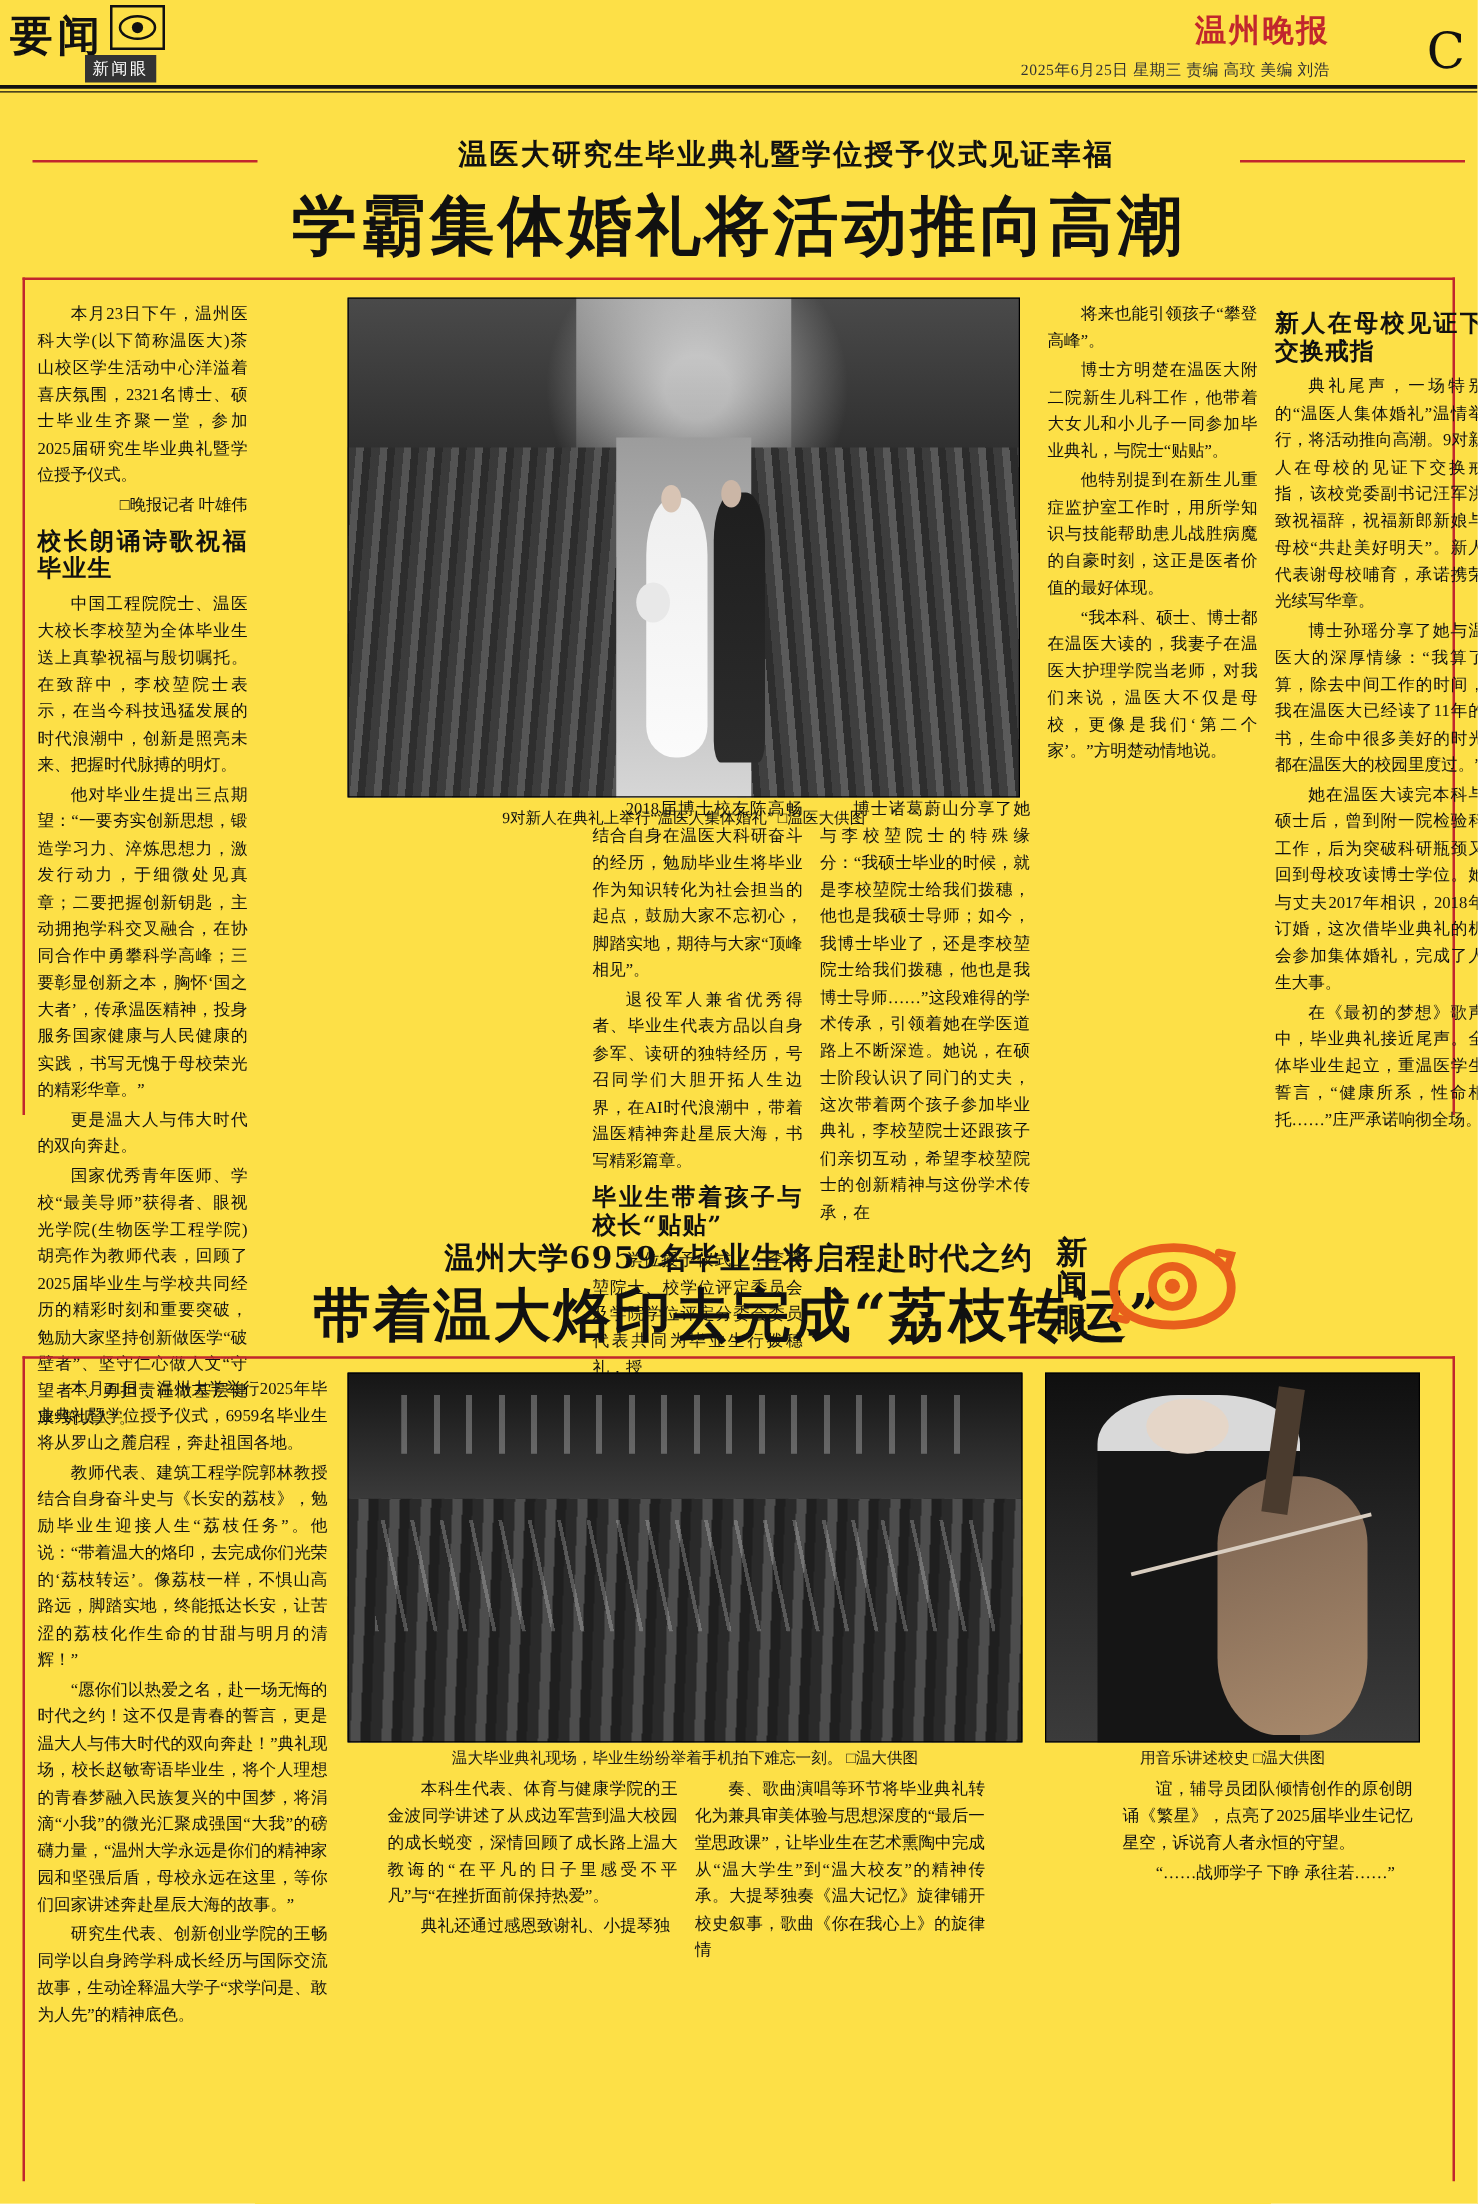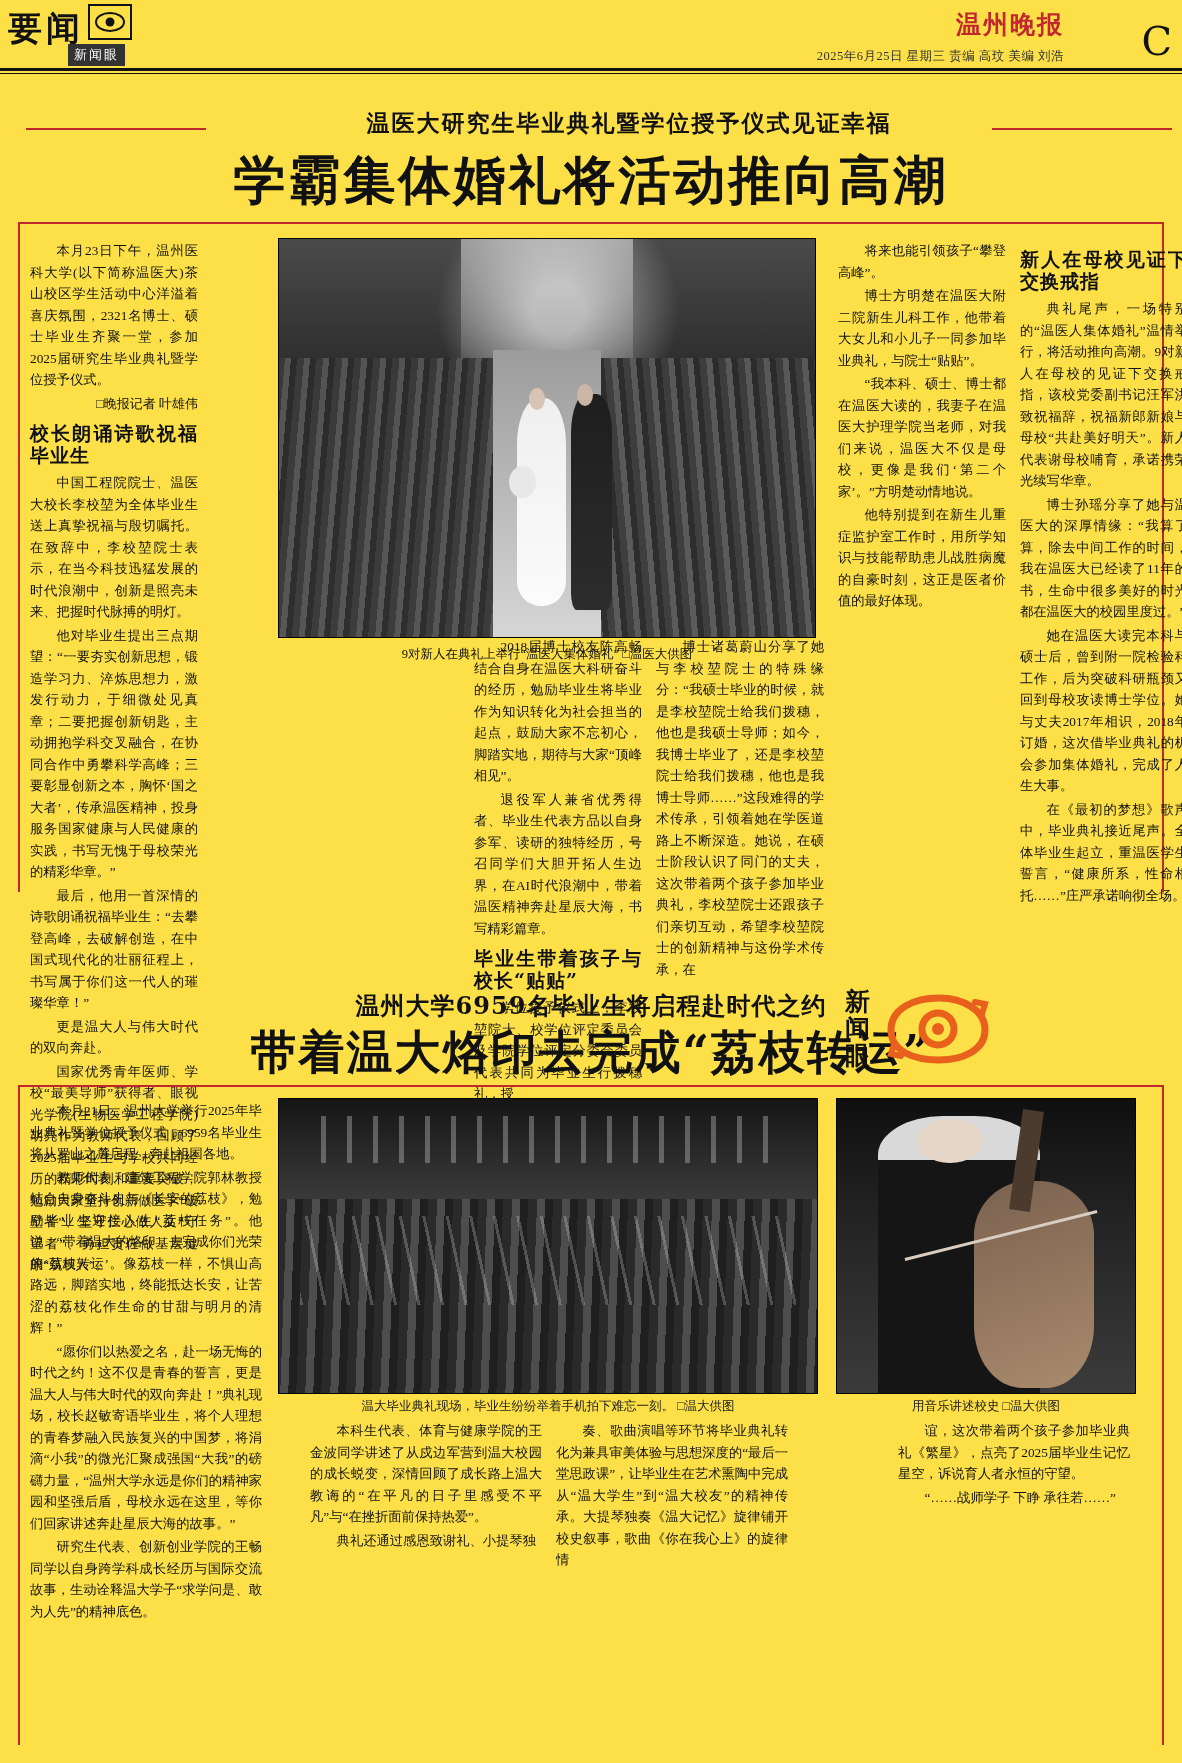--- a/index.html
+++ b/index.html
@@ -133,21 +133,20 @@
   <div class="hr-red"></div>
   <div class="vleft"></div>
   <div class="vright"></div>
 
   <div class="col c1">
     <p>本月23日下午，温州医科大学(以下简称温医大)茶山校区学生活动中心洋溢着喜庆氛围，2321名博士、硕士毕业生齐聚一堂，参加2025届研究生毕业典礼暨学位授予仪式。</p>
     <p class="byline">□晚报记者 叶雄伟</p>
     <div class="subhead">校长朗诵诗歌祝福毕业生</div>
     <p>中国工程院院士、温医大校长李校堃为全体毕业生送上真挚祝福与殷切嘱托。在致辞中，李校堃院士表示，在当今科技迅猛发展的时代浪潮中，创新是照亮未来、把握时代脉搏的明灯。</p>
     <p>他对毕业生提出三点期望：“一要夯实创新思想，锻造学习力、淬炼思想力，激发行动力，于细微处见真章；二要把握创新钥匙，主动拥抱学科交叉融合，在协同合作中勇攀科学高峰；三要彰显创新之本，胸怀‘国之大者’，传承温医精神，投身服务国家健康与人民健康的实践，书写无愧于母校荣光的精彩华章。”</p>
-    <p>最后，他用一首深情的诗歌朗诵祝福毕业生：“去攀登高峰，去破解创造，在中国式现代化的壮丽征程上，书写属于你们这一代人的璀璨华章！”</p>
     <p>更是温大人与伟大时代的双向奔赴。</p>
     <p>国家优秀青年医师、学校“最美导师”获得者、眼视光学院(生物医学工程学院)胡亮作为教师代表，回顾了2025届毕业生与学校共同经历的精彩时刻和重要突破，勉励大家坚持创新做医学“破壁者”、坚守仁心做人文“守望者”、勇担责任做基层健康“筑坝人”。</p>
   </div>
 
   <div class="photo1">
     <div class="ph-bg p1-bg"></div>
     <div class="p1-beam"></div>
     <div class="p1-crowdL"></div>
     <div class="p1-crowdR"></div>
     <div class="p1-aisle"></div>
@@ -167,22 +166,22 @@
     <p>学位授予仪式上，李校堃院士、校学位评定委员会及学院学位评定分委会委员代表共同为毕业生行拨穗礼，授</p>
   </div>
 
   <div class="col c3">
     <p>博士诸葛蔚山分享了她与李校堃院士的特殊缘分：“我硕士毕业的时候，就是李校堃院士给我们拨穗，他也是我硕士导师；如今，我博士毕业了，还是李校堃院士给我们拨穗，他也是我博士导师……”这段难得的学术传承，引领着她在学医道路上不断深造。她说，在硕士阶段认识了同门的丈夫，这次带着两个孩子参加毕业典礼，李校堃院士还跟孩子们亲切互动，希望李校堃院士的创新精神与这份学术传承，在</p>
   </div>
 
   <div class="col c4">
     <p>将来也能引领孩子“攀登高峰”。</p>
     <p>博士方明楚在温医大附二院新生儿科工作，他带着大女儿和小儿子一同参加毕业典礼，与院士“贴贴”。</p>
+    <p>他特别提到在新生儿重症监护室工作时，用所学知识与技能帮助患儿战胜病魔的自豪时刻，这正是医者价值的最好体现。</p>
     <p>“我本科、硕士、博士都在温医大读的，我妻子在温医大护理学院当老师，对我们来说，温医大不仅是母校，更像是我们‘第二个家’。”方明楚动情地说。</p>
-    <p>他特别提到在新生儿重症监护室工作时，用所学知识与技能帮助患儿战胜病魔的自豪时刻，这正是医者价值的最好体现。</p>
   </div>
 
   <div class="col c5">
     <div class="subhead">新人在母校见证下交换戒指</div>
     <p>典礼尾声，一场特别的“温医人集体婚礼”温情举行，将活动推向高潮。9对新人在母校的见证下交换戒指，该校党委副书记汪军洪致祝福辞，祝福新郎新娘与母校“共赴美好明天”。新人代表谢母校哺育，承诺携荣光续写华章。</p>
     <p>博士孙瑶分享了她与温医大的深厚情缘：“我算了算，除去中间工作的时间，我在温医大已经读了11年的书，生命中很多美好的时光都在温医大的校园里度过。”</p>
     <p>她在温医大读完本科与硕士后，曾到附一院检验科工作，后为突破科研瓶颈又回到母校攻读博士学位。她与丈夫2017年相识，2018年订婚，这次借毕业典礼的机会参加集体婚礼，完成了人生大事。</p>
     <p>在《最初的梦想》歌声中，毕业典礼接近尾声。全体毕业生起立，重温医学生誓言，“健康所系，性命相托……”庄严承诺响彻全场。</p>
   </div>
 
@@ -235,17 +234,17 @@
   <div class="col d3">
     <p>奏、歌曲演唱等环节将毕业典礼转化为兼具审美体验与思想深度的“最后一堂思政课”，让毕业生在艺术熏陶中完成从“温大学生”到“温大校友”的精神传承。大提琴独奏《温大记忆》旋律铺开校史叙事，歌曲《你在我心上》的旋律情</p>
   </div>
 
   <div class="col d2">
     <p>本科生代表、体育与健康学院的王金波同学讲述了从戍边军营到温大校园的成长蜕变，深情回顾了成长路上温大教诲的“在平凡的日子里感受不平凡”与“在挫折面前保持热爱”。</p>
     <p>典礼还通过感恩致谢礼、小提琴独</p>
   </div>
 
   <div class="col d4">
-    <p>谊，这次带着两个孩子参加毕业典礼《繁星》，点亮了2025届毕业生记忆星空，诉说育人者永恒的守望。</p>
+    <p>谊，辅导员团队倾情创作的原创朗诵《繁星》，点亮了2025届毕业生记忆星空，诉说育人者永恒的守望。</p>
     <p>“……战师学子 下睁 承往若……”</p>
   </div>
 
 </div>
 
 </body></html>

